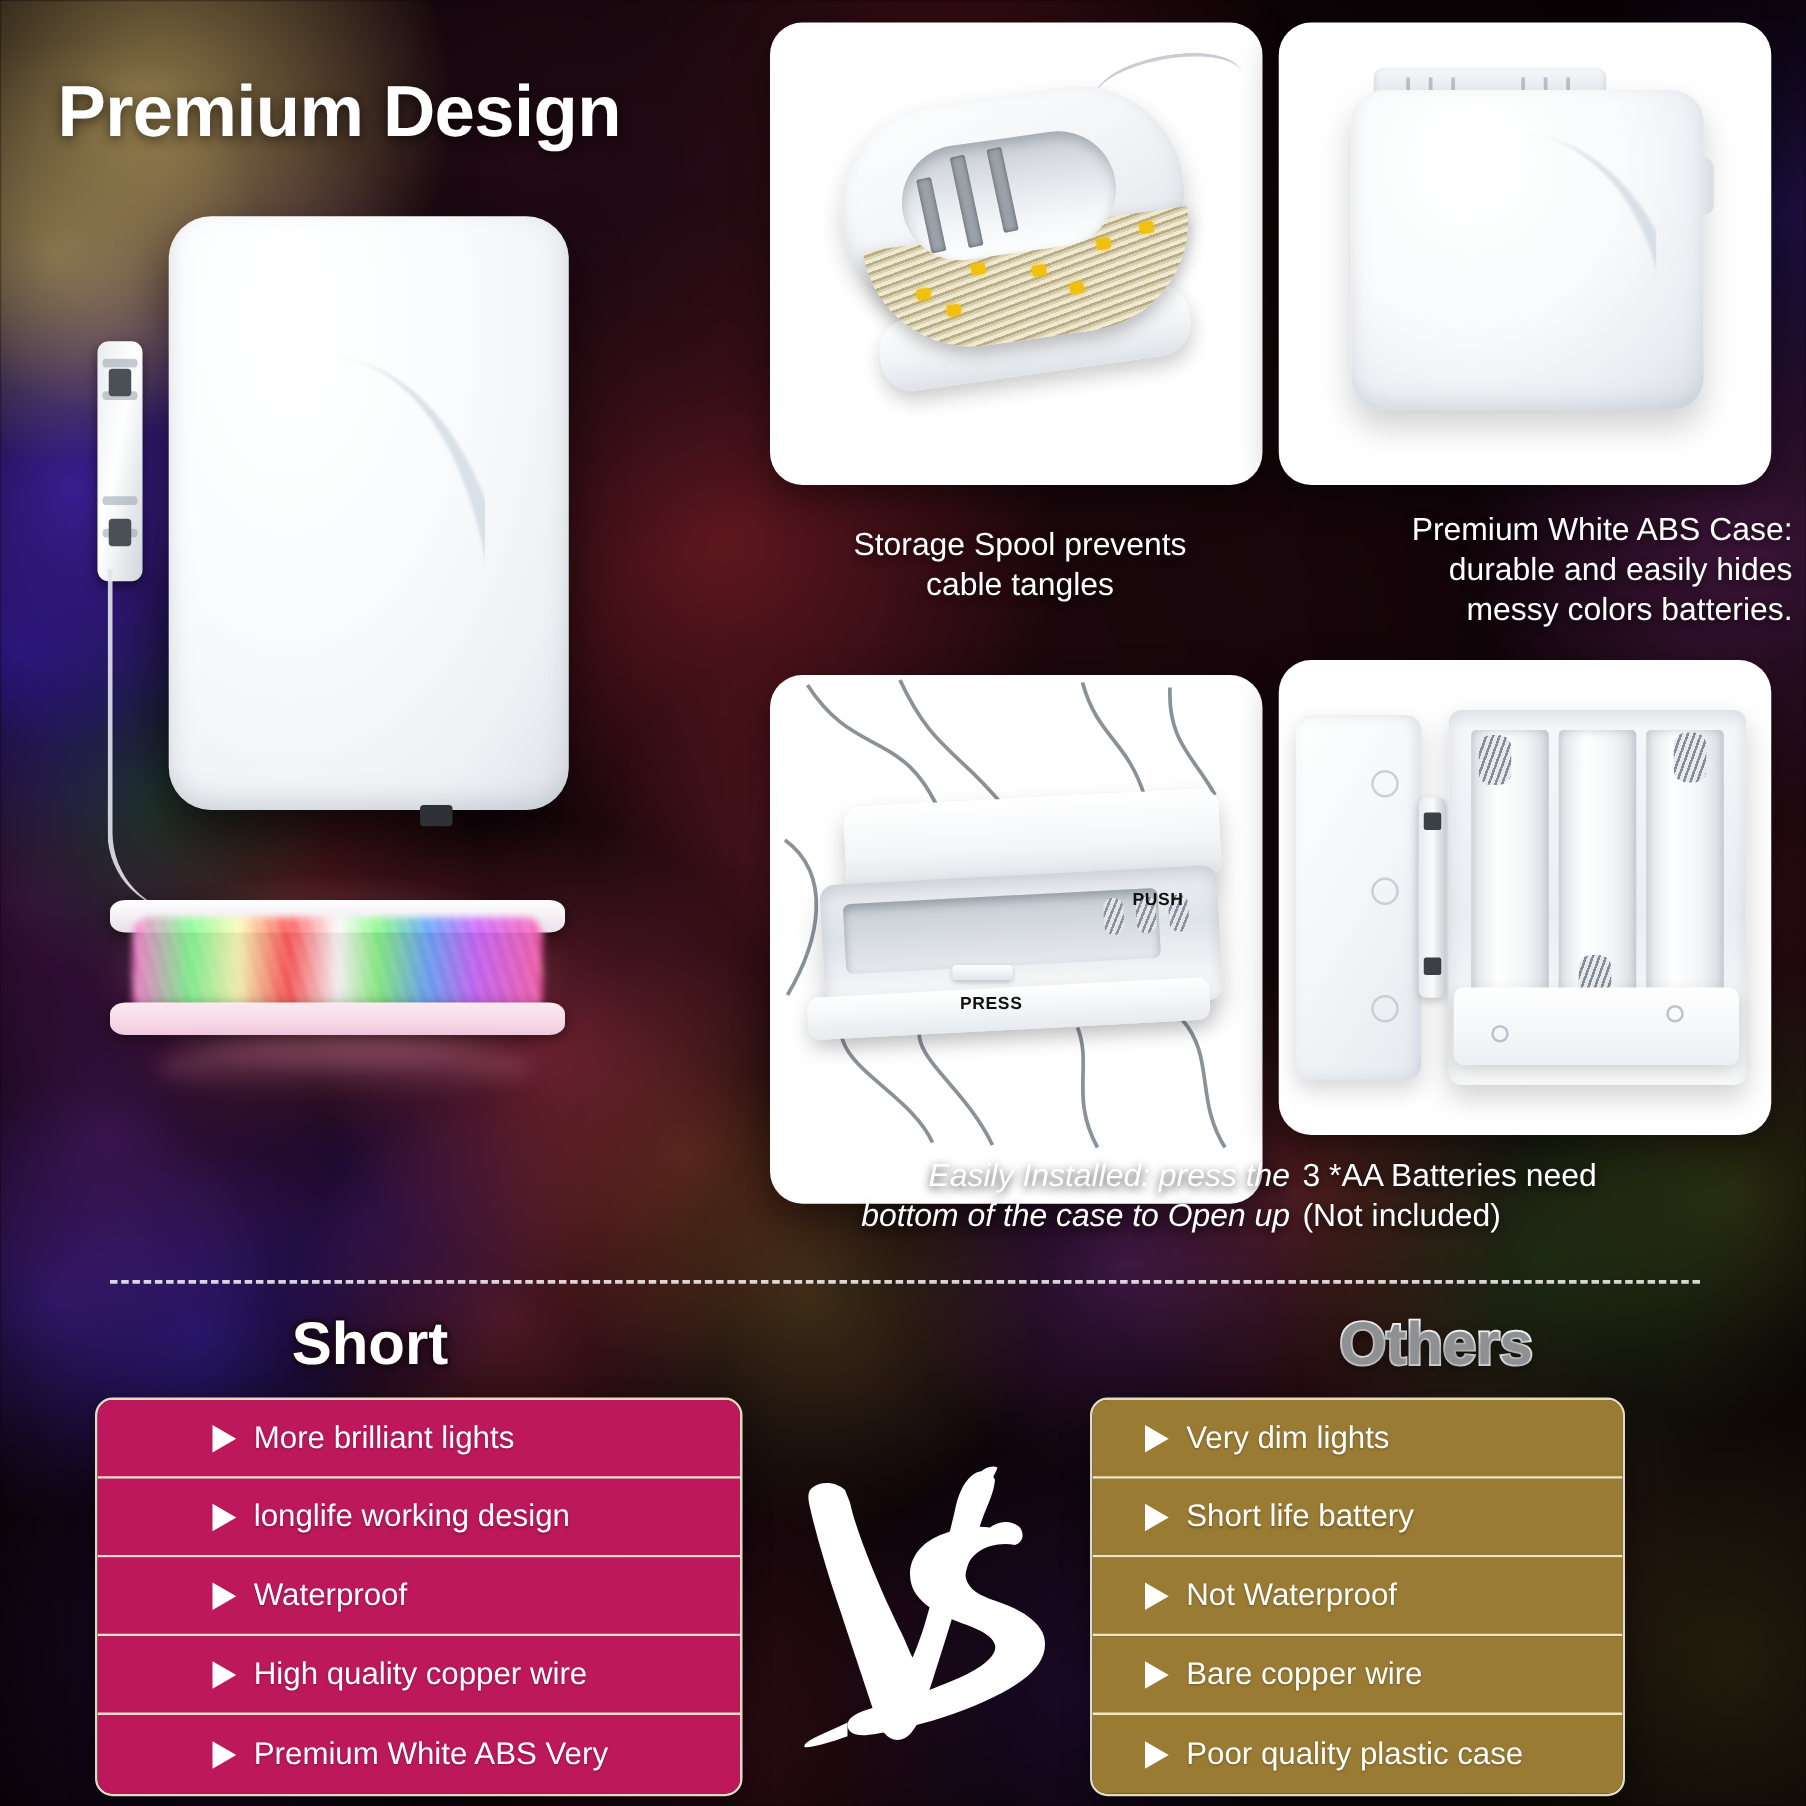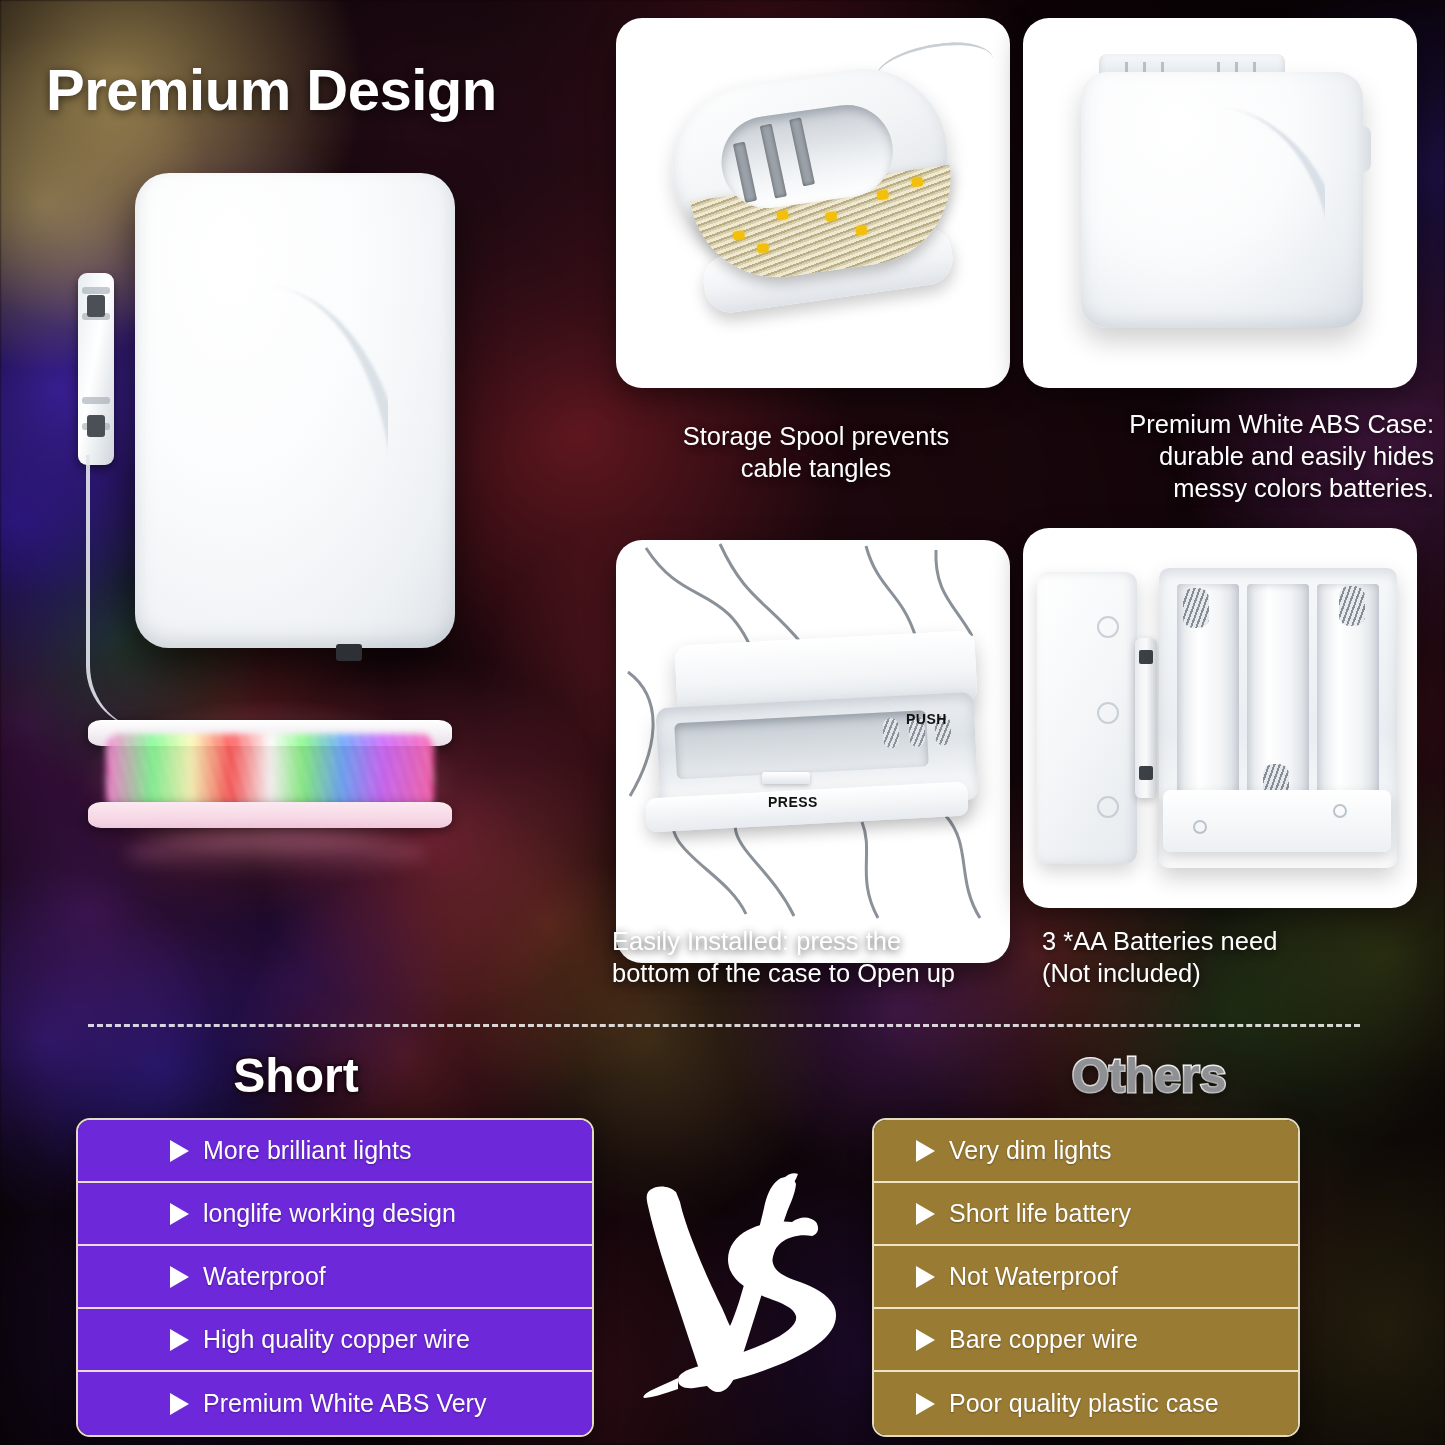--- a/index.html
+++ b/index.html
@@ -360,21 +360,21 @@
   .caption {
     position: absolute;
     color: #ffffff;
     font-size: 25.5px;
     line-height: 1.26;
     text-shadow: 0 2px 8px rgba(0,0,0,0.75);
     white-space: pre-line;
   }
   .cap1 { left: 616px; top: 420px; width: 400px; text-align: center; }
   .cap2 { left: 1042px; top: 408px; width: 392px; text-align: right; }
-  .cap3 { left: 612px; top: 925px; width: 420px; text-align: left; }
+  .cap3 { left: 612px; top: 925px; width: 420px; text-align: right; font-style: italic; }
   .cap4 { left: 1042px; top: 925px; width: 392px; text-align: left; }
 
   
   .divider {
     position: absolute;
     left: 88px; top: 1024px; width: 1272px; height: 0;
     border-top: 3px dashed rgba(255,255,255,0.82);
   }
 
   
@@ -412,21 +412,21 @@
   .cmp-row {
     display: flex;
     align-items: center;
     justify-content: center;
     height: 63px;
     border-bottom: 2px solid rgba(244,238,208,0.92);
     gap: 14px;
     padding: 0 14px;
   }
   .cmp-row:last-child { border-bottom: none; }
-  .cmp-table.ours   .cmp-row { background: #6d28d9; }
+  .cmp-table.ours   .cmp-row { background: #be185d; }
   .cmp-table.others .cmp-row { background: #9a7b33; }
 
   .bullet {
     width: 0; height: 0;
     border-left: 19px solid #ffffff;
     border-top: 11px solid transparent;
     border-bottom: 11px solid transparent;
     flex: 0 0 auto;
   }
   .cmp-text {

